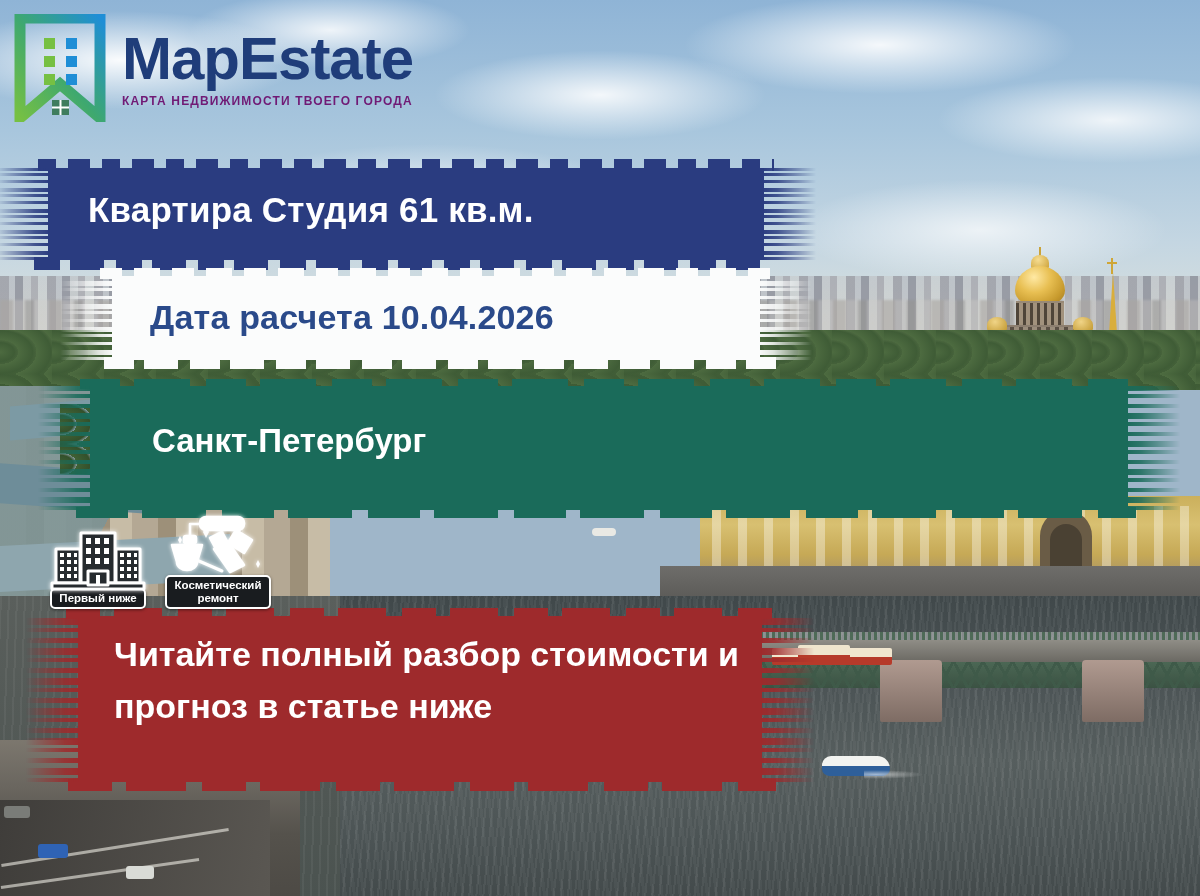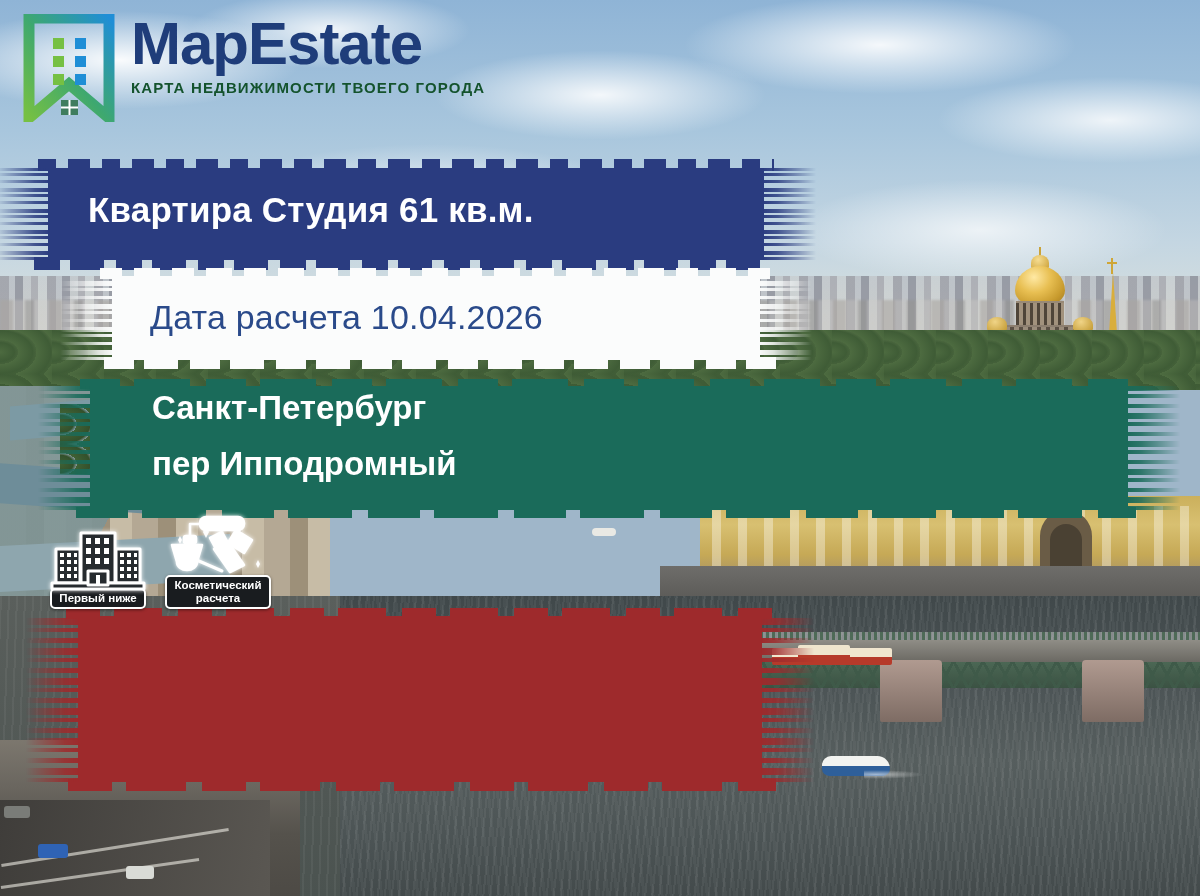--- a/index.html
+++ b/index.html
@@ -205,30 +205,30 @@
   #banner-cta .bristle{background:repeating-linear-gradient(0deg,
       #9e2a2c 0 4px, rgba(158,42,44,0) 4px 7px, #9e2a2c 7px 14px, rgba(158,42,44,0) 14px 19px,
       #9e2a2c 19px 24px, rgba(158,42,44,0) 24px 30px);}
   #banner-cta .cap-top{position:absolute;left:-12px;right:-12px;top:-8px;height:11px;
     background:repeating-linear-gradient(90deg,#9e2a2c 0 34px, rgba(158,42,44,0) 34px 48px, #9e2a2c 48px 96px, rgba(158,42,44,0) 96px 112px);}
   #banner-cta .cap-bot{position:absolute;left:-10px;right:-14px;bottom:-9px;height:12px;
     background:repeating-linear-gradient(90deg,#9e2a2c 0 44px, rgba(158,42,44,0) 44px 58px, #9e2a2c 58px 118px, rgba(158,42,44,0) 118px 134px);}
 
   .banner-text{position:absolute;z-index:3;}
   #title-text{left:88px;top:190px;font-size:35px;font-weight:700;color:#fff;letter-spacing:.2px;}
-  #date-text{left:150px;top:298px;font-size:34px;font-weight:400;color:#2a4a8a;letter-spacing:.2px;}
-  #loc-text{left:152px;top:380px;font-size:33px;font-weight:700;color:#fff;line-height:56px;}
+  #date-text{left:150px;top:298px;font-size:34px;font-weight:700;color:#2a4a8a;letter-spacing:.2px;}
+  #loc-text{left:152px;top:413px;font-size:33px;font-weight:700;color:#fff;line-height:56px;}
   #cta-text{left:114px;top:628px;font-size:34px;font-weight:700;color:#fff;line-height:52px;width:630px;}
 
   
-  #logo{position:absolute;left:23px;top:14px;display:flex;gap:16px;z-index:6;}
+  #logo{position:absolute;left:14px;top:14px;display:flex;align-items:center;gap:16px;z-index:6;}
   #logo .mark{width:92px;height:108px;display:block;}
   #logo .words{display:flex;flex-direction:column;line-height:1;}
   #logo .wordmark{font-size:60px;font-weight:700;color:#1f3d7a;letter-spacing:-1px;}
-  #logo .tagline{font-size:15px;font-weight:700;color:#14532d;letter-spacing:1.15px;margin-top:6px;}
+  #logo .tagline{font-size:12px;font-weight:700;color:#701a75;letter-spacing:1.15px;margin-top:6px;}
 
   
   #badges{position:absolute;left:44px;top:512px;z-index:5;display:flex;align-items:flex-end;gap:12px;}
   .badge{position:relative;display:flex;flex-direction:column;align-items:center;width:108px;}
   .badge svg{display:block;filter:drop-shadow(0 0 2px rgba(255,255,255,.95));}
   .badge .chip{
     margin-top:-3px;background:#191c1f;color:#fff;border:2px solid #fff;border-radius:5px;
     font-size:11.5px;font-weight:700;padding:2px 7px;text-align:center;line-height:13px;white-space:nowrap;
     box-shadow:0 1px 3px rgba(0,0,0,.5);
   }
@@ -356,21 +356,20 @@
       <div class="cap-bot"></div>
     <div class="frill left">
         <div class="bristle"></div>
       </div>
     <div class="frill right">
         <div class="bristle"></div>
       </div>
   </div>
   <div class="banner-text" id="loc-text">
     <div>Санкт-Петербург</div>
-    <div>пер Ипподромный</div>
   </div>
 
   <div id="badges">
 
     <div class="badge">
       <span>
         <svg width="96" height="62" viewBox="0 0 96 62" xmlns="http://www.w3.org/2000/svg">
           <g stroke="#ffffff" stroke-width="3" fill="#262b2f" stroke-linejoin="round">
             <rect x="6" y="20" width="24" height="34"></rect>
             <rect x="66" y="20" width="24" height="34"></rect>
@@ -434,31 +433,32 @@
             <path d="M26 46 l30 13" fill="none" stroke-width="3"></path>
           </g>
           <g fill="#ffffff">
             <path d="M40 14 l3 6 -3 6 -3 -6 Z" opacity=".95"></path>
             <path d="M52 6 l2 4 -2 4 -2 -4 Z"></path>
             <path d="M92 48 l2 4 -2 4 -2 -4 Z"></path>
             <path d="M14 24 l2 4 -2 4 -2 -4 Z"></path>
           </g>
         </svg>
       </span>
-      <span class="chip two">Косметический расчета</span>
+      <span class="chip two">Косметический ремонт</span>
     </div>
 
 
   </div>
 
   <div class="brush" id="banner-cta">
     <div class="body"></div>
     <div class="cap-top"></div>
       <div class="cap-bot"></div>
     <div class="frill left">
         <div class="bristle"></div>
       </div>
     <div class="frill right">
         <div class="bristle"></div>
       </div>
   </div>
+  <div class="banner-text" id="cta-text">Читайте полный разбор стоимости и прогноз в статье ниже</div>
 
 </div>
 
 </body></html>

